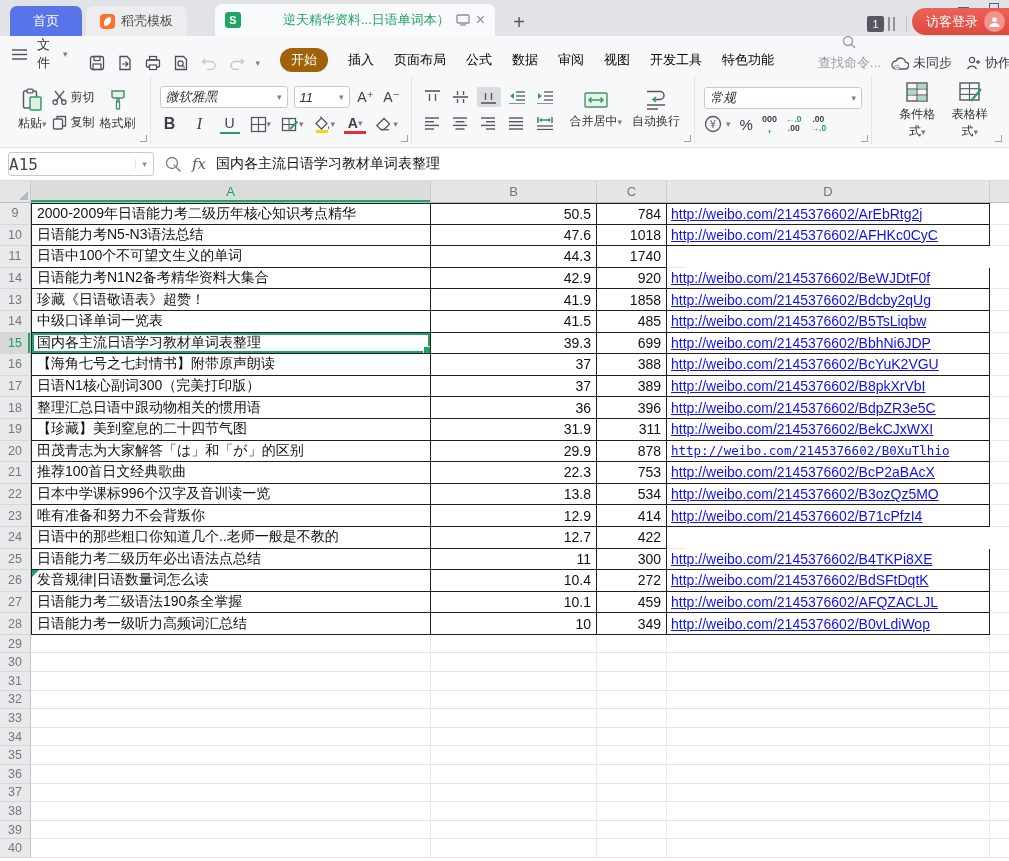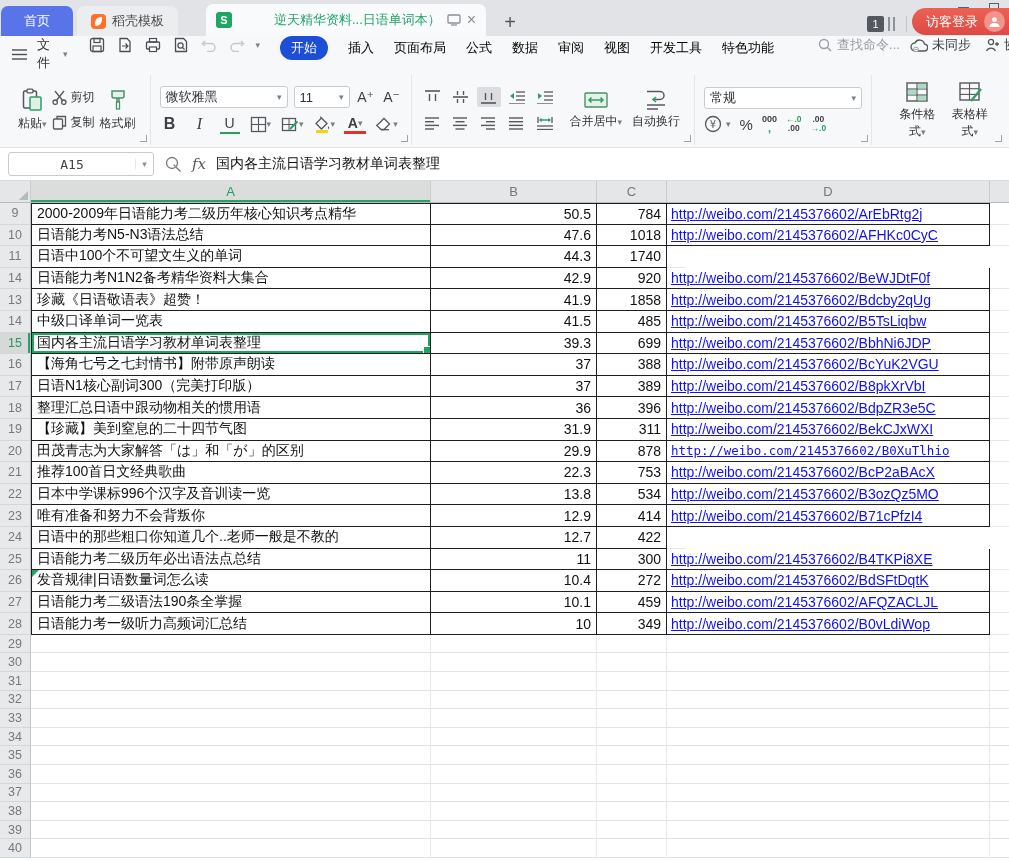--- a/index.html
+++ b/index.html
@@ -5,21 +5,21 @@
   * { box-sizing: border-box; margin: 0; padding: 0; }
   html,body { width:1009px; height:861px; overflow:hidden;
     font-family:"Liberation Sans","DejaVu Sans",sans-serif; background:#fff; color:#333;
     -webkit-font-smoothing:antialiased; }
   .app { width:1009px; height:861px; display:flex; flex-direction:column; position:relative; }
 
   
   .tabbar { height:36px; background:#e1e3e6; position:relative; display:flex; align-items:flex-end; flex:0 0 auto; }
   .tab { height:30px; display:flex; align-items:center; gap:6px; font-size:13px;
          border-radius:7px 7px 0 0; padding:0 14px; cursor:default; }
-  .tab-home { background:#5874e8; color:#fff; width:72px; justify-content:center; margin-left:1px; }
+  .tab-home { background:#5874e8; color:#fff; width:72px; justify-content:center; margin-left:10px; }
   .tab-docer { background:#ebedef; color:#4a4a4a; margin-left:4px; }
   .tab-doc { background:#f9fafb; color:#21a564; margin-left:28px; height:32px; padding:0 10px; }
   .docer-ico { width:15px; height:15px; border-radius:4px; background:#ff7029; position:relative; flex:0 0 auto;}
   .docer-ico::after{ content:''; position:absolute; left:4px; top:3px; width:7px; height:9px;
     background:#fff; border-radius:6px 1px 6px 1px; }
   .s-ico { width:16px; height:16px; border-radius:3px; background:#21a564; color:#fff;
     font-size:11px; font-weight:bold; display:flex; align-items:center; justify-content:center; flex:0 0 auto;}
   .tab-doc .t-title { max-width:180px; white-space:nowrap; overflow:hidden;margin-left:36px; }
   .tab-ic { color:#8b8f94; font-size:14px; line-height:1; }
   .tab-plus { font-size:20px; color:#55585c; margin:0 0 4px 18px; line-height:1; }
@@ -30,45 +30,45 @@
     color:#fff; font-size:11px; border-radius:2px; display:flex; align-items:center; justify-content:center; }
   .tb-bars { position:absolute; right:114px; top:17px; width:7px; height:14px;
     border-left:2px solid #8e9196; border-right:2px solid #8e9196; }
   .tb-sep { position:absolute; right:102px; top:16px; width:1px; height:16px; background:#c3c5c9; }
   .login-pill { position:absolute; right:0; top:8px; height:27px; border-radius:14px 0 0 14px;
     background:linear-gradient(180deg,#ec6156,#dd4a43); color:#fff; font-size:13px;
     display:flex; align-items:center; gap:6px; padding:0 4px 0 14px; }
   .avatar { width:21px; height:21px; border-radius:50%; background:#f0948c; display:flex; align-items:center; justify-content:center; }
 
   
-  .menubar { height:36px; background:#f7f8f9; display:flex; align-items:flex-start; padding:0 12px; gap:10px; flex:0 0 auto; font-size:13px; }
+  .menubar { height:36px; background:#f7f8f9; display:flex; align-items:flex-end; padding:0 12px; gap:10px; flex:0 0 auto; font-size:13px; }
   .mgroup { display:flex; align-items:center; gap:10px; }
   .vline { width:1px; height:18px; background:#dcdee0; }
   .caret { font-size:9px; color:#7b7e83; }
   .qicon { width:18px; height:18px; display:inline-flex; align-items:center; justify-content:center; }
   .disabled svg { stroke:#c6c8cb !important; }
   .menu-tabs { display:flex; align-items:center; gap:20px; margin-left:10px; }
   .mtab { color:#000000; cursor:default; white-space:nowrap; }
-  .mtab.active { background:#1d4ed8; color:#fff; border-radius:13px; padding:3px 11px; }
-  .msearch { display:flex; align-items:center; gap:5px; color:#9a9da1; margin-left:34px; white-space:nowrap; }
+  .mtab.active { background:#a16207; color:#fff; border-radius:13px; padding:3px 11px; }
+  .msearch { display:flex; align-items:center; gap:5px; color:#9a9da1; margin-left:34px; white-space:nowrap;flex-direction:column; }
   .mright { margin-left:auto; display:flex; align-items:center; gap:14px; white-space:nowrap; color:#3a3d41; }
   .mr-item { display:flex; align-items:center; gap:4px; }
 
   
   .ribbon { height:76px; background:#f7f8f9; border-bottom:1px solid #e3e4e6; display:flex; align-items:stretch; padding:3px 4px 2px 4px; flex:0 0 auto; }
   .rgroup { position:relative; display:flex; align-items:center; padding:0 9px; }
   .rgroup + .rgroup { border-left:1px solid #e5e6e8; }
   .launch { position:absolute; right:3px; bottom:3px; width:7px; height:7px;
     border-right:1.5px solid #a0a4a9; border-bottom:1.5px solid #a0a4a9; }
   .bigbtn { display:flex; flex-direction:column; align-items:center; justify-content:center; gap:3px;
     font-size:12px; color:#333; padding:2px 5px; text-align:center; }
   .sbtn { display:flex; align-items:center; gap:4px; font-size:12px; color:#333; }
   .stack { display:flex; flex-direction:column; gap:8px; justify-content:center; }
   .select { background:#fff; border:1px solid #c8ccd1; border-radius:3px; height:22px;
-    display:flex; align-items:center; font-size:13px; padding:0 5px; color:#333; justify-content:space-between; }
+    display:flex; align-items:center; font-size:13px; padding:0 5px; color:#333; justify-content:space-between;font-style:italic; }
   .frows { display:flex; flex-direction:column; gap:6px; }
   .frow { display:flex; align-items:center; gap:6px; }
   .fbtn { min-width:20px; height:20px; display:flex; align-items:center; justify-content:center; font-size:14px; color:#3c3f43; }
   .bold-b { font-weight:bold; font-size:16px; }
   .ital-i { font-style:italic; font-family:"Liberation Serif","DejaVu Serif",serif; font-size:16px; }
   .und-u { text-decoration:none; border-bottom:2px solid #27a05f; font-size:14px; padding-bottom:0px; }
   .acolor { position:relative; font-size:14px; font-weight:bold; padding-bottom:3px; }
   .acolor::after { content:''; position:absolute; left:-1px; right:-1px; bottom:0; height:3px; background:#e03131; }
   .agrow { font-size:14px; }
   .iconbtn { width:24px; height:20px; display:flex; align-items:center; justify-content:center; border-radius:2px; }
@@ -79,21 +79,21 @@
   .decbtn { display:flex; flex-direction:column; align-items:center; line-height:1.05; font-size:8.5px; color:#3c3f43; font-weight:bold; }
   .decbtn .grn { color:#27a05f; }
   .thou { display:flex; flex-direction:column; align-items:center; line-height:1; font-size:9px; font-weight:bold; color:#3c3f43; }
   .thou .comma { color:#27a05f; font-size:11px; margin-top:-1px; }
   .pct { font-size:15px; color:#3c3f43; }
 
   
   .formulabar { height:33px; background:#fff; border-bottom:1px solid #d8dadc; display:flex; align-items:center; padding:0 8px; gap:10px; flex:0 0 auto; }
   .namebox { width:146px; height:24px; background:#fff; border:1px solid #c8ccd1; border-radius:3px;
     display:flex; align-items:center; }
-  .namebox .nb-val { flex:1; text-align:center; font-family:"DejaVu Sans Mono","Liberation Mono",monospace; font-size:13px; color:#444; }
+  .namebox .nb-val { flex:1; font-family:"DejaVu Sans Mono","Liberation Mono",monospace; font-size:16px; color:#444; }
   .nb-caret { width:18px; text-align:center; color:#8b8f94; font-size:9px; border-left:1px solid #e4e6e8; }
   .fx { font-family:"DejaVu Serif","Liberation Serif",serif; font-style:italic; font-size:15px; color:#55585c; }
   .fvalue { font-size:14px; color:#111; white-space:nowrap; overflow:hidden; }
 
   
   .grid { flex:1; background:#fff; overflow:hidden; }
   .ghead { display:flex; height:22px; background:#e5e6e8; border-bottom:1px solid #b9bbbe; }
   .ghead .gh { display:flex; align-items:center; justify-content:center; font-size:13px; color:#75787c;
     border-right:1px solid #c9cbce; }
   .corner { width:31px; position:relative; border-right:1px solid #c9cbce; }

